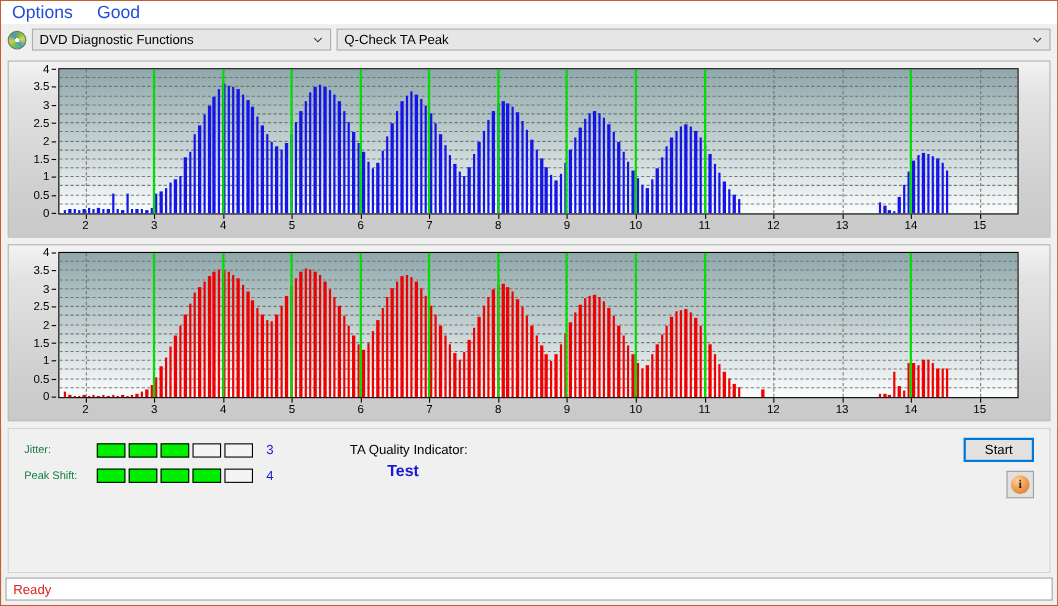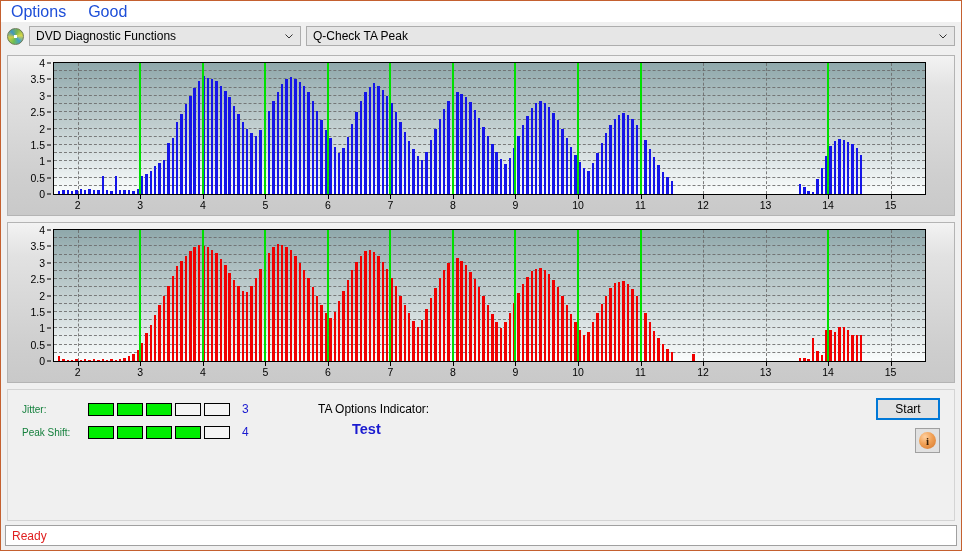--- a/index.html
+++ b/index.html
@@ -867,21 +867,21 @@
       <div class="meter">
           <div class="seg on"></div>
           <div class="seg on"></div>
           <div class="seg on"></div>
           <div class="seg on"></div>
           <div class="seg"></div>
         </div>
       <div class="metric-value">4</div>
     </div>
 
-    <div class="tqi-label" style="left:310px; top:12px;">TA Options Indicator:</div>
+    <div class="tqi-label" style="left:310px; top:12px;">TA Quality Indicator:</div>
     <div class="tqi-value" style="left:344px; top:31px;">Test</div>
 
     <div class="start-btn" style="left:868px; top:8px;">Start</div>
     <div class="info-btn" style="left:907px; top:38px;">
       <div class="info-circle">i</div>
     </div>
   </div>
 
   <div class="statusbar">
     <div class="status-text">Ready</div>

